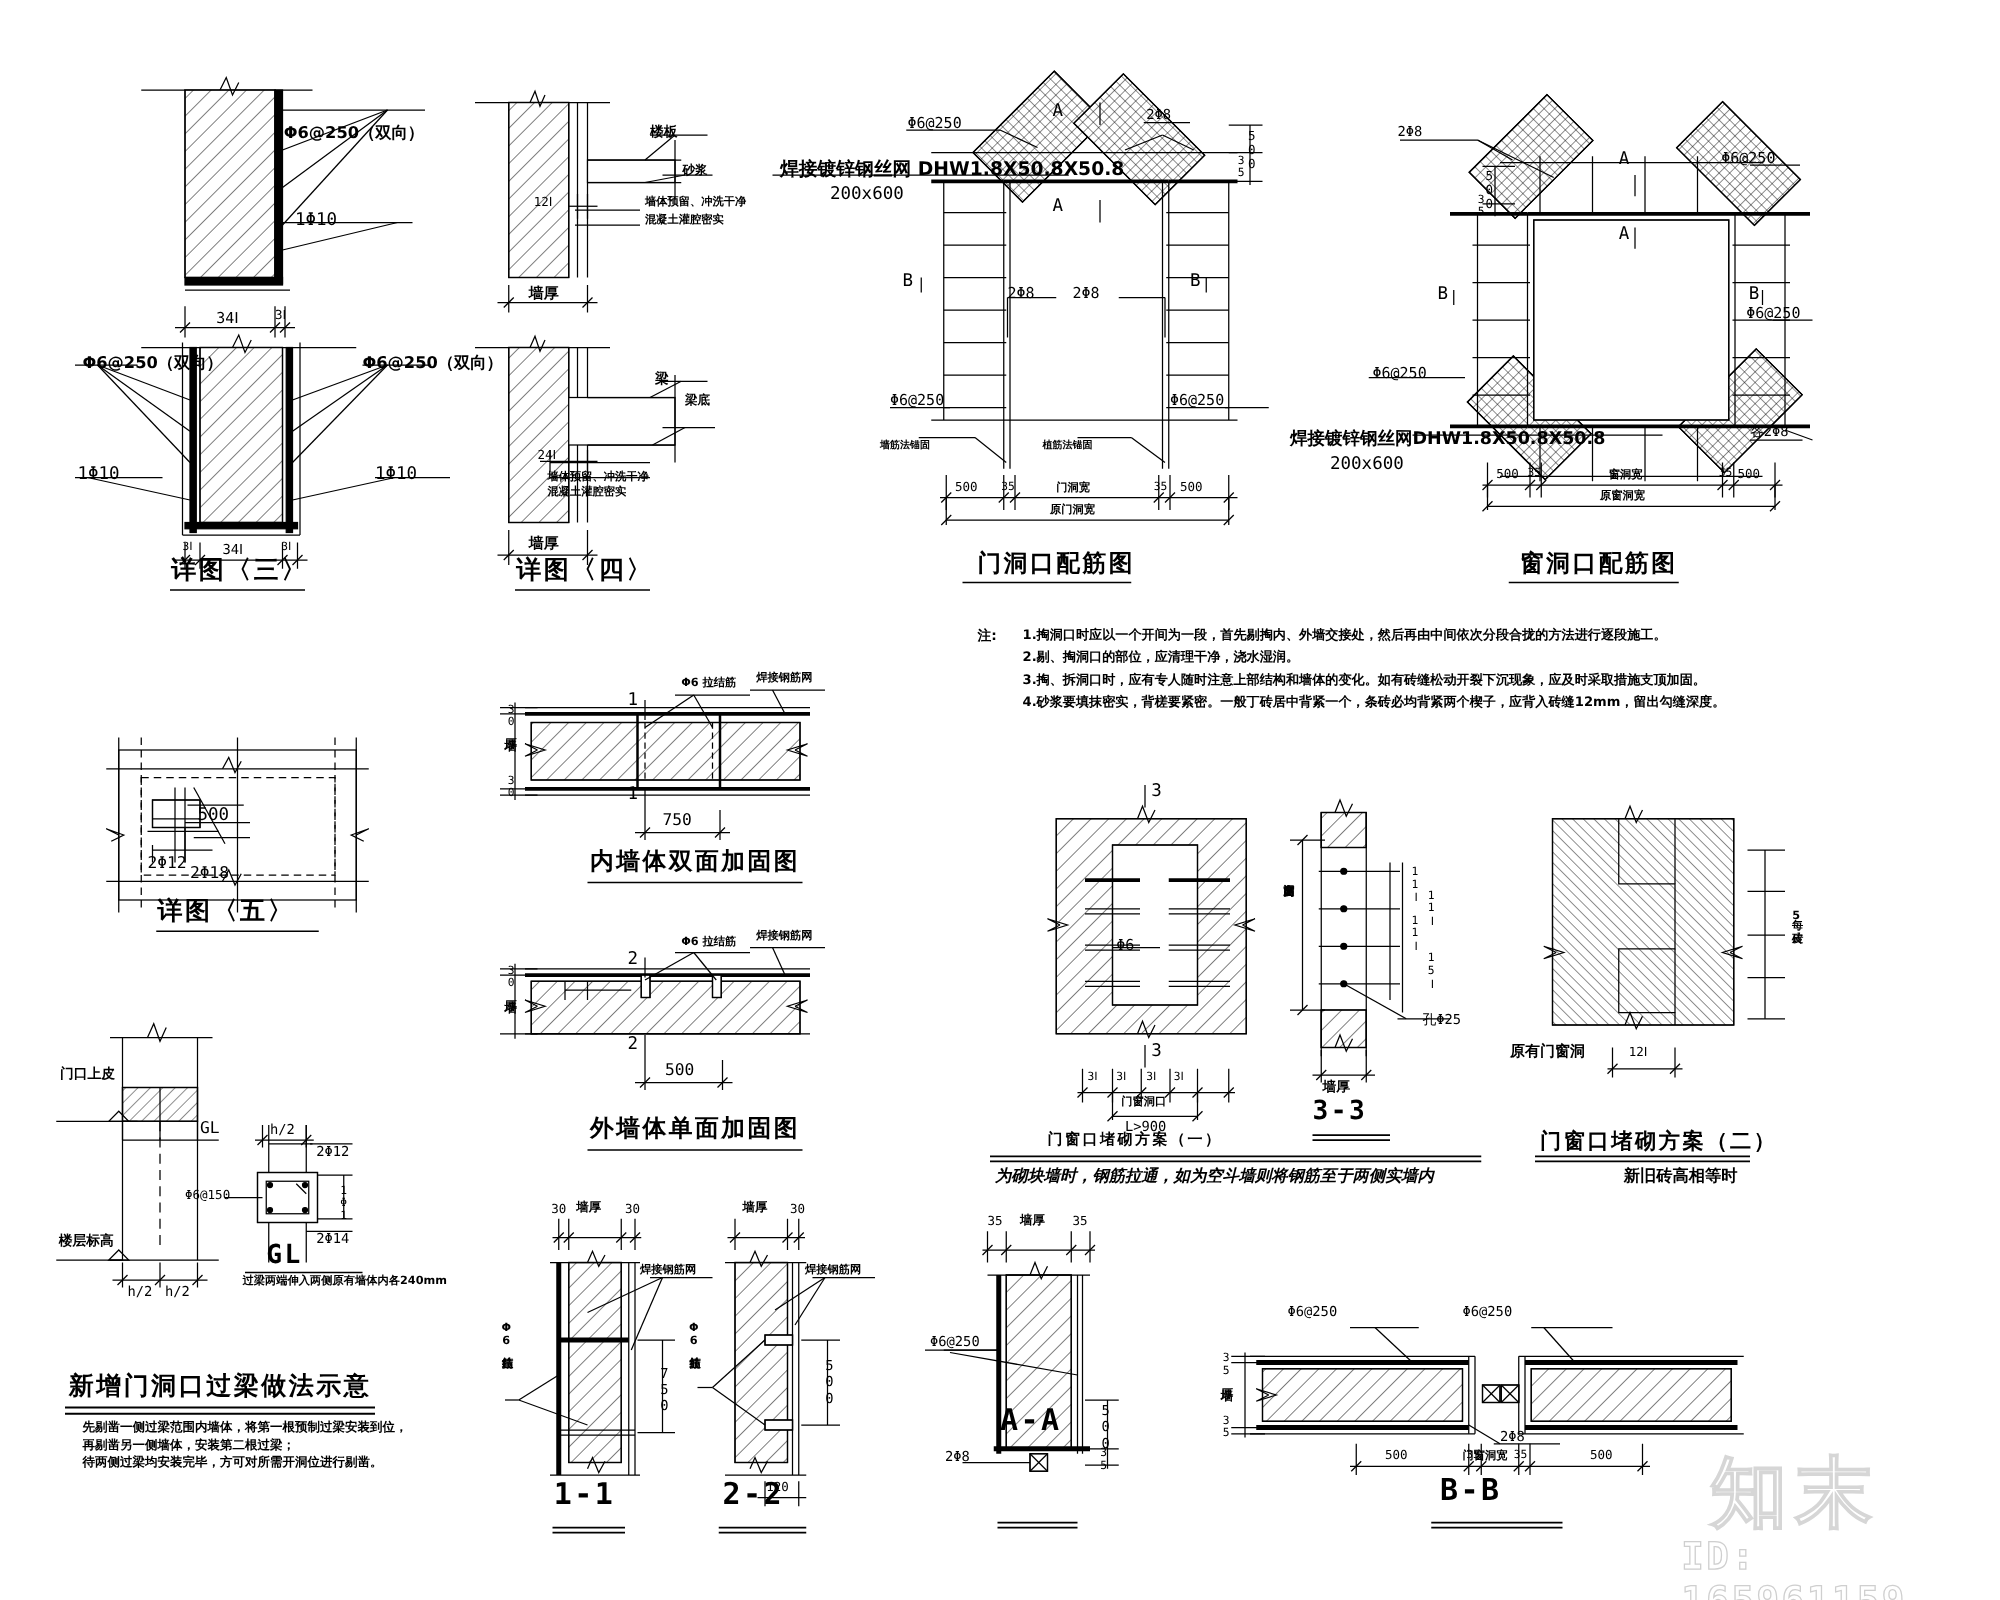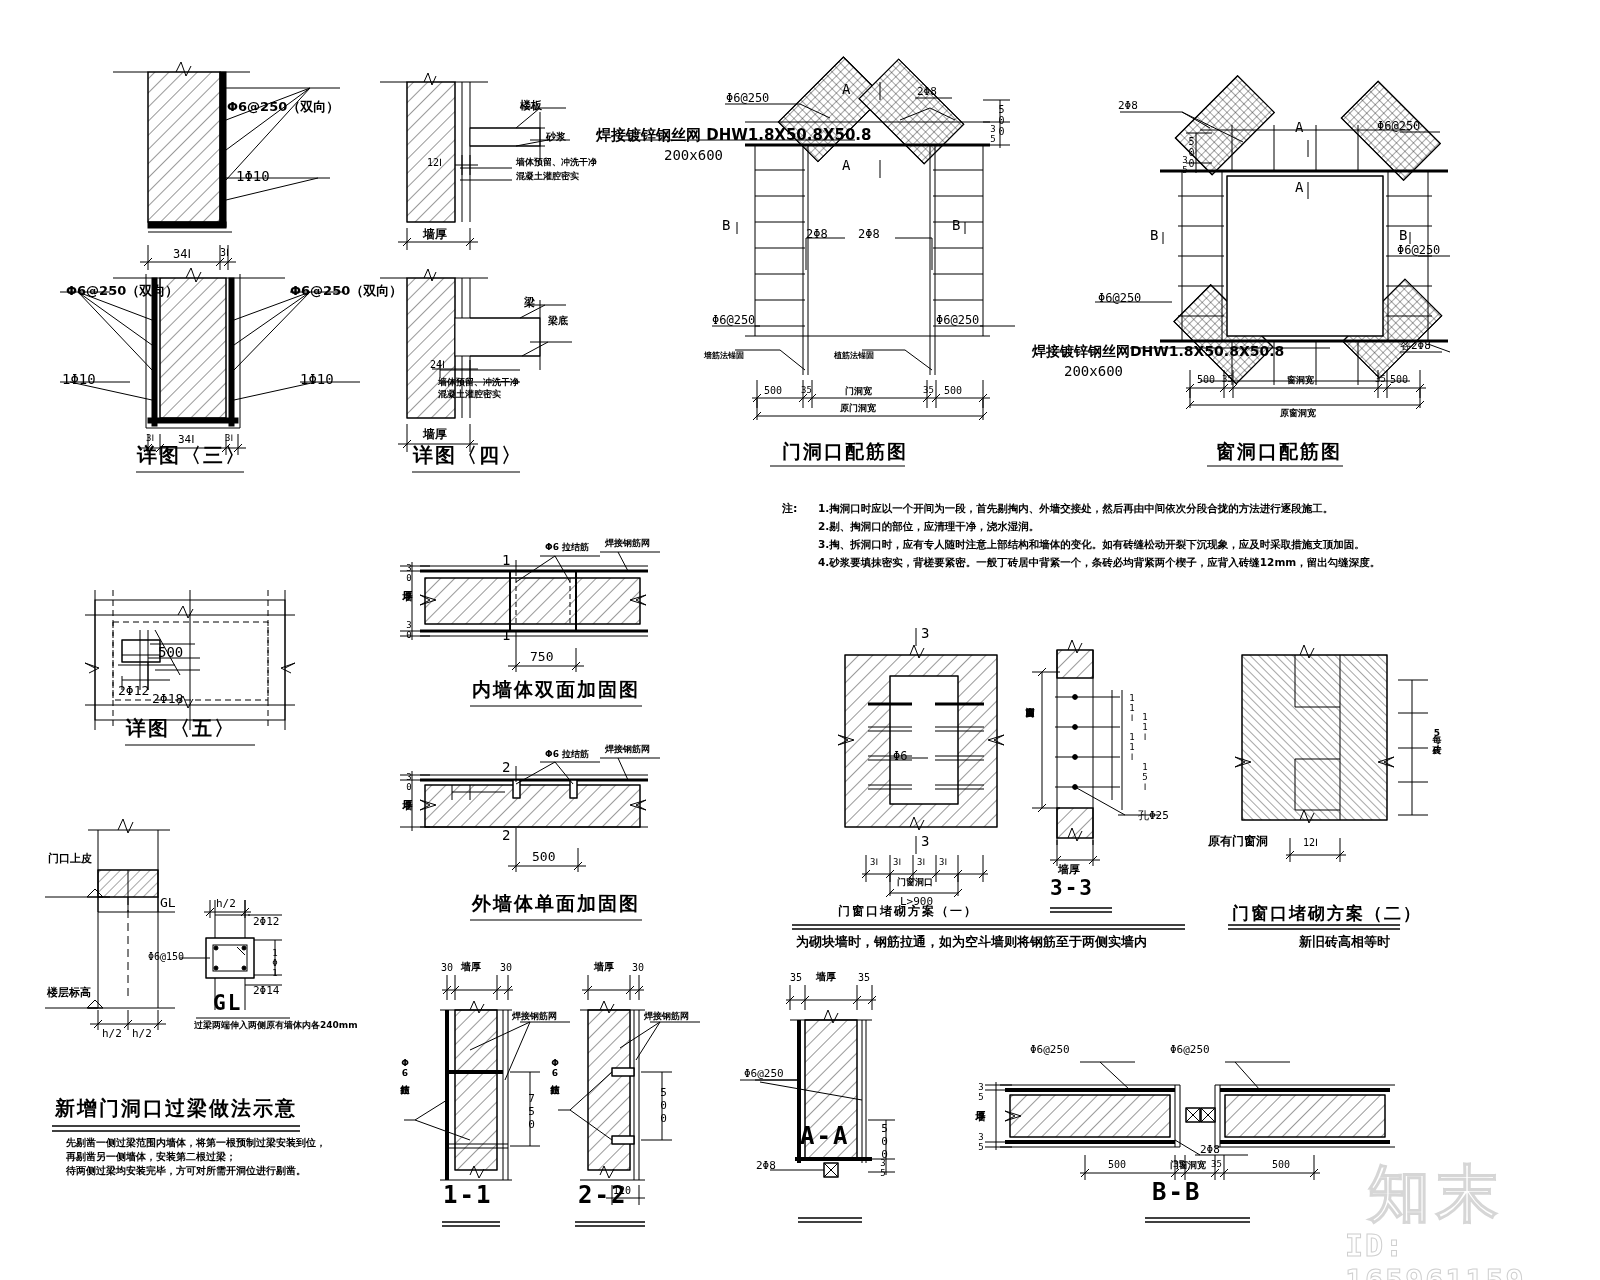--- a/index.html
+++ b/index.html
@@ -833,21 +833,21 @@
 <div class="lbl cn" style="left:423px;top:228px;font-size:12px;">墙厚</div>
 
 <div class="lbl cn" style="left:524px;top:297px;font-size:11px;">梁</div>
 <div class="lbl cn" style="left:548px;top:316px;font-size:10px;">梁底</div>
 <div class="lbl cn" style="left:438px;top:378px;font-size:9px;">墙体预留、冲洗干净</div>
 <div class="lbl cn" style="left:438px;top:390px;font-size:9px;">混凝土灌腔密实</div>
 <div class="lbl num" style="left:430px;top:360px;font-size:10px;">24Ⅰ</div>
 <div class="lbl cn" style="left:423px;top:428px;font-size:12px;">墙厚</div>
 <div class="lbl cn ttl" style="left:413px;top:445px;font-size:20px;">详图〈四〉</div>
 
-<div class="lbl cn" style="left:596px;top:128px;font-size:15px;">焊接镀锌钢丝网 DHW1.8X50.8X50.8</div>
+<div class="lbl cn" style="left:624px;top:128px;font-size:15px;">焊接镀锌钢丝网 DHW1.8X50.8X50.8</div>
 <div class="lbl num" style="left:664px;top:148px;font-size:14px;">200x600</div>
 <div class="lbl num" style="left:726px;top:92px;font-size:12px;">Φ6@250</div>
 <div class="lbl num" style="left:917px;top:86px;font-size:11px;">2Φ8</div>
 <div class="lbl num" style="left:806px;top:228px;font-size:12px;">2Φ8</div>
 <div class="lbl num" style="left:858px;top:228px;font-size:12px;">2Φ8</div>
 <div class="lbl num" style="left:842px;top:82px;font-size:14px;">A</div>
 <div class="lbl num" style="left:842px;top:158px;font-size:14px;">A</div>
 <div class="lbl num" style="left:722px;top:218px;font-size:14px;">B</div>
 <div class="lbl num" style="left:952px;top:218px;font-size:14px;">B</div>
 <div class="lbl num" style="left:712px;top:314px;font-size:12px;">Φ6@250</div>
@@ -875,21 +875,21 @@
 <div class="lbl num" style="left:1295px;top:180px;font-size:14px;">A</div>
 <div class="lbl num" style="left:1150px;top:228px;font-size:14px;">B</div>
 <div class="lbl num" style="left:1399px;top:228px;font-size:14px;">B</div>
 <div class="lbl num vert" style="left:1186px;top:136px;font-size:10px;">500</div>
 <div class="lbl num vert" style="left:1180px;top:155px;font-size:9px;">35</div>
 <div class="lbl num" style="left:1197px;top:375px;font-size:10px;">500</div>
 <div class="lbl num" style="left:1222px;top:375px;font-size:9px;">35</div>
 <div class="lbl cn" style="left:1287px;top:376px;font-size:9px;">窗洞宽</div>
 <div class="lbl num" style="left:1375px;top:375px;font-size:9px;">35</div>
 <div class="lbl num" style="left:1390px;top:375px;font-size:10px;">500</div>
-<div class="lbl cn" style="left:1280px;top:393px;font-size:9px;margin-top:16px;">原窗洞宽</div>
+<div class="lbl cn" style="left:1280px;top:393px;font-size:9px;">原窗洞宽</div>
 <div class="lbl cn ttl" style="left:1216px;top:442px;font-size:19px;">窗洞口配筋图</div>
 
 <div class="lbl cn" style="left:782px;top:503px;font-size:11px;">注:</div>
 <div class="lbl cn" style="left:818px;top:503px;font-size:10.5px;">1.掏洞口时应以一个开间为一段，首先剔掏内、外墙交接处，然后再由中间依次分段合拢的方法进行逐段施工。</div>
 <div class="lbl cn" style="left:818px;top:521px;font-size:10.5px;">2.剔、掏洞口的部位，应清理干净，浇水湿润。</div>
 <div class="lbl cn" style="left:818px;top:539px;font-size:10.5px;">3.掏、拆洞口时，应有专人随时注意上部结构和墙体的变化。如有砖缝松动开裂下沉现象，应及时采取措施支顶加固。</div>
 <div class="lbl cn" style="left:818px;top:557px;font-size:10.5px;">4.砂浆要填抹密实，背槎要紧密。一般丁砖居中背紧一个，条砖必均背紧两个楔子，应背入砖缝12mm，留出勾缝深度。</div>
 
 <div class="lbl num" style="left:158px;top:645px;font-size:14px;">500</div>
 <div class="lbl num" style="left:118px;top:684px;font-size:13px;">2Φ12</div>
@@ -935,21 +935,21 @@
 <div class="lbl num" style="left:893px;top:750px;font-size:12px;">Φ6</div>
 <div class="lbl num" style="left:921px;top:626px;font-size:14px;">3</div>
 <div class="lbl num" style="left:921px;top:834px;font-size:14px;">3</div>
 <div class="lbl num" style="left:870px;top:858px;font-size:9px;">3Ⅰ</div>
 <div class="lbl num" style="left:893px;top:858px;font-size:9px;">3Ⅰ</div>
 <div class="lbl num" style="left:917px;top:858px;font-size:9px;">3Ⅰ</div>
 <div class="lbl num" style="left:939px;top:858px;font-size:9px;">3Ⅰ</div>
 <div class="lbl cn" style="left:897px;top:878px;font-size:9px;">门窗洞口</div>
 <div class="lbl num" style="left:900px;top:896px;font-size:11px;">L&gt;900</div>
 <div class="lbl cn ttl" style="left:838px;top:905px;font-size:12px;">门窗口堵砌方案（一）</div>
-<div class="lbl cn" style="left:796px;top:935px;font-size:13px;">为砌块墙时，钢筋拉通，如为空斗墙则将钢筋至于两侧实墙内</div>
+<div class="lbl cn" style="left:796px;top:935px;font-size:13px;font-style:italic;">为砌块墙时，钢筋拉通，如为空斗墙则将钢筋至于两侧实墙内</div>
 
 <div class="lbl cn vert" style="left:1025px;top:700px;font-size:9px;">门窗洞高度</div>
 <div class="lbl cn" style="left:1058px;top:864px;font-size:11px;">墙厚</div>
 <div class="lbl num vert" style="left:1127px;top:693px;font-size:9px;">11Ⅰ</div>
 <div class="lbl num vert" style="left:1140px;top:712px;font-size:9px;">11Ⅰ</div>
 <div class="lbl num vert" style="left:1127px;top:732px;font-size:9px;">11Ⅰ</div>
 <div class="lbl num vert" style="left:1140px;top:762px;font-size:9px;">15Ⅰ</div>
 <div class="lbl num" style="left:1138px;top:810px;font-size:11px;">孔Φ25</div>
 <div class="lbl num ttl" style="left:1050px;top:878px;font-size:21px;">3-3</div>
 

